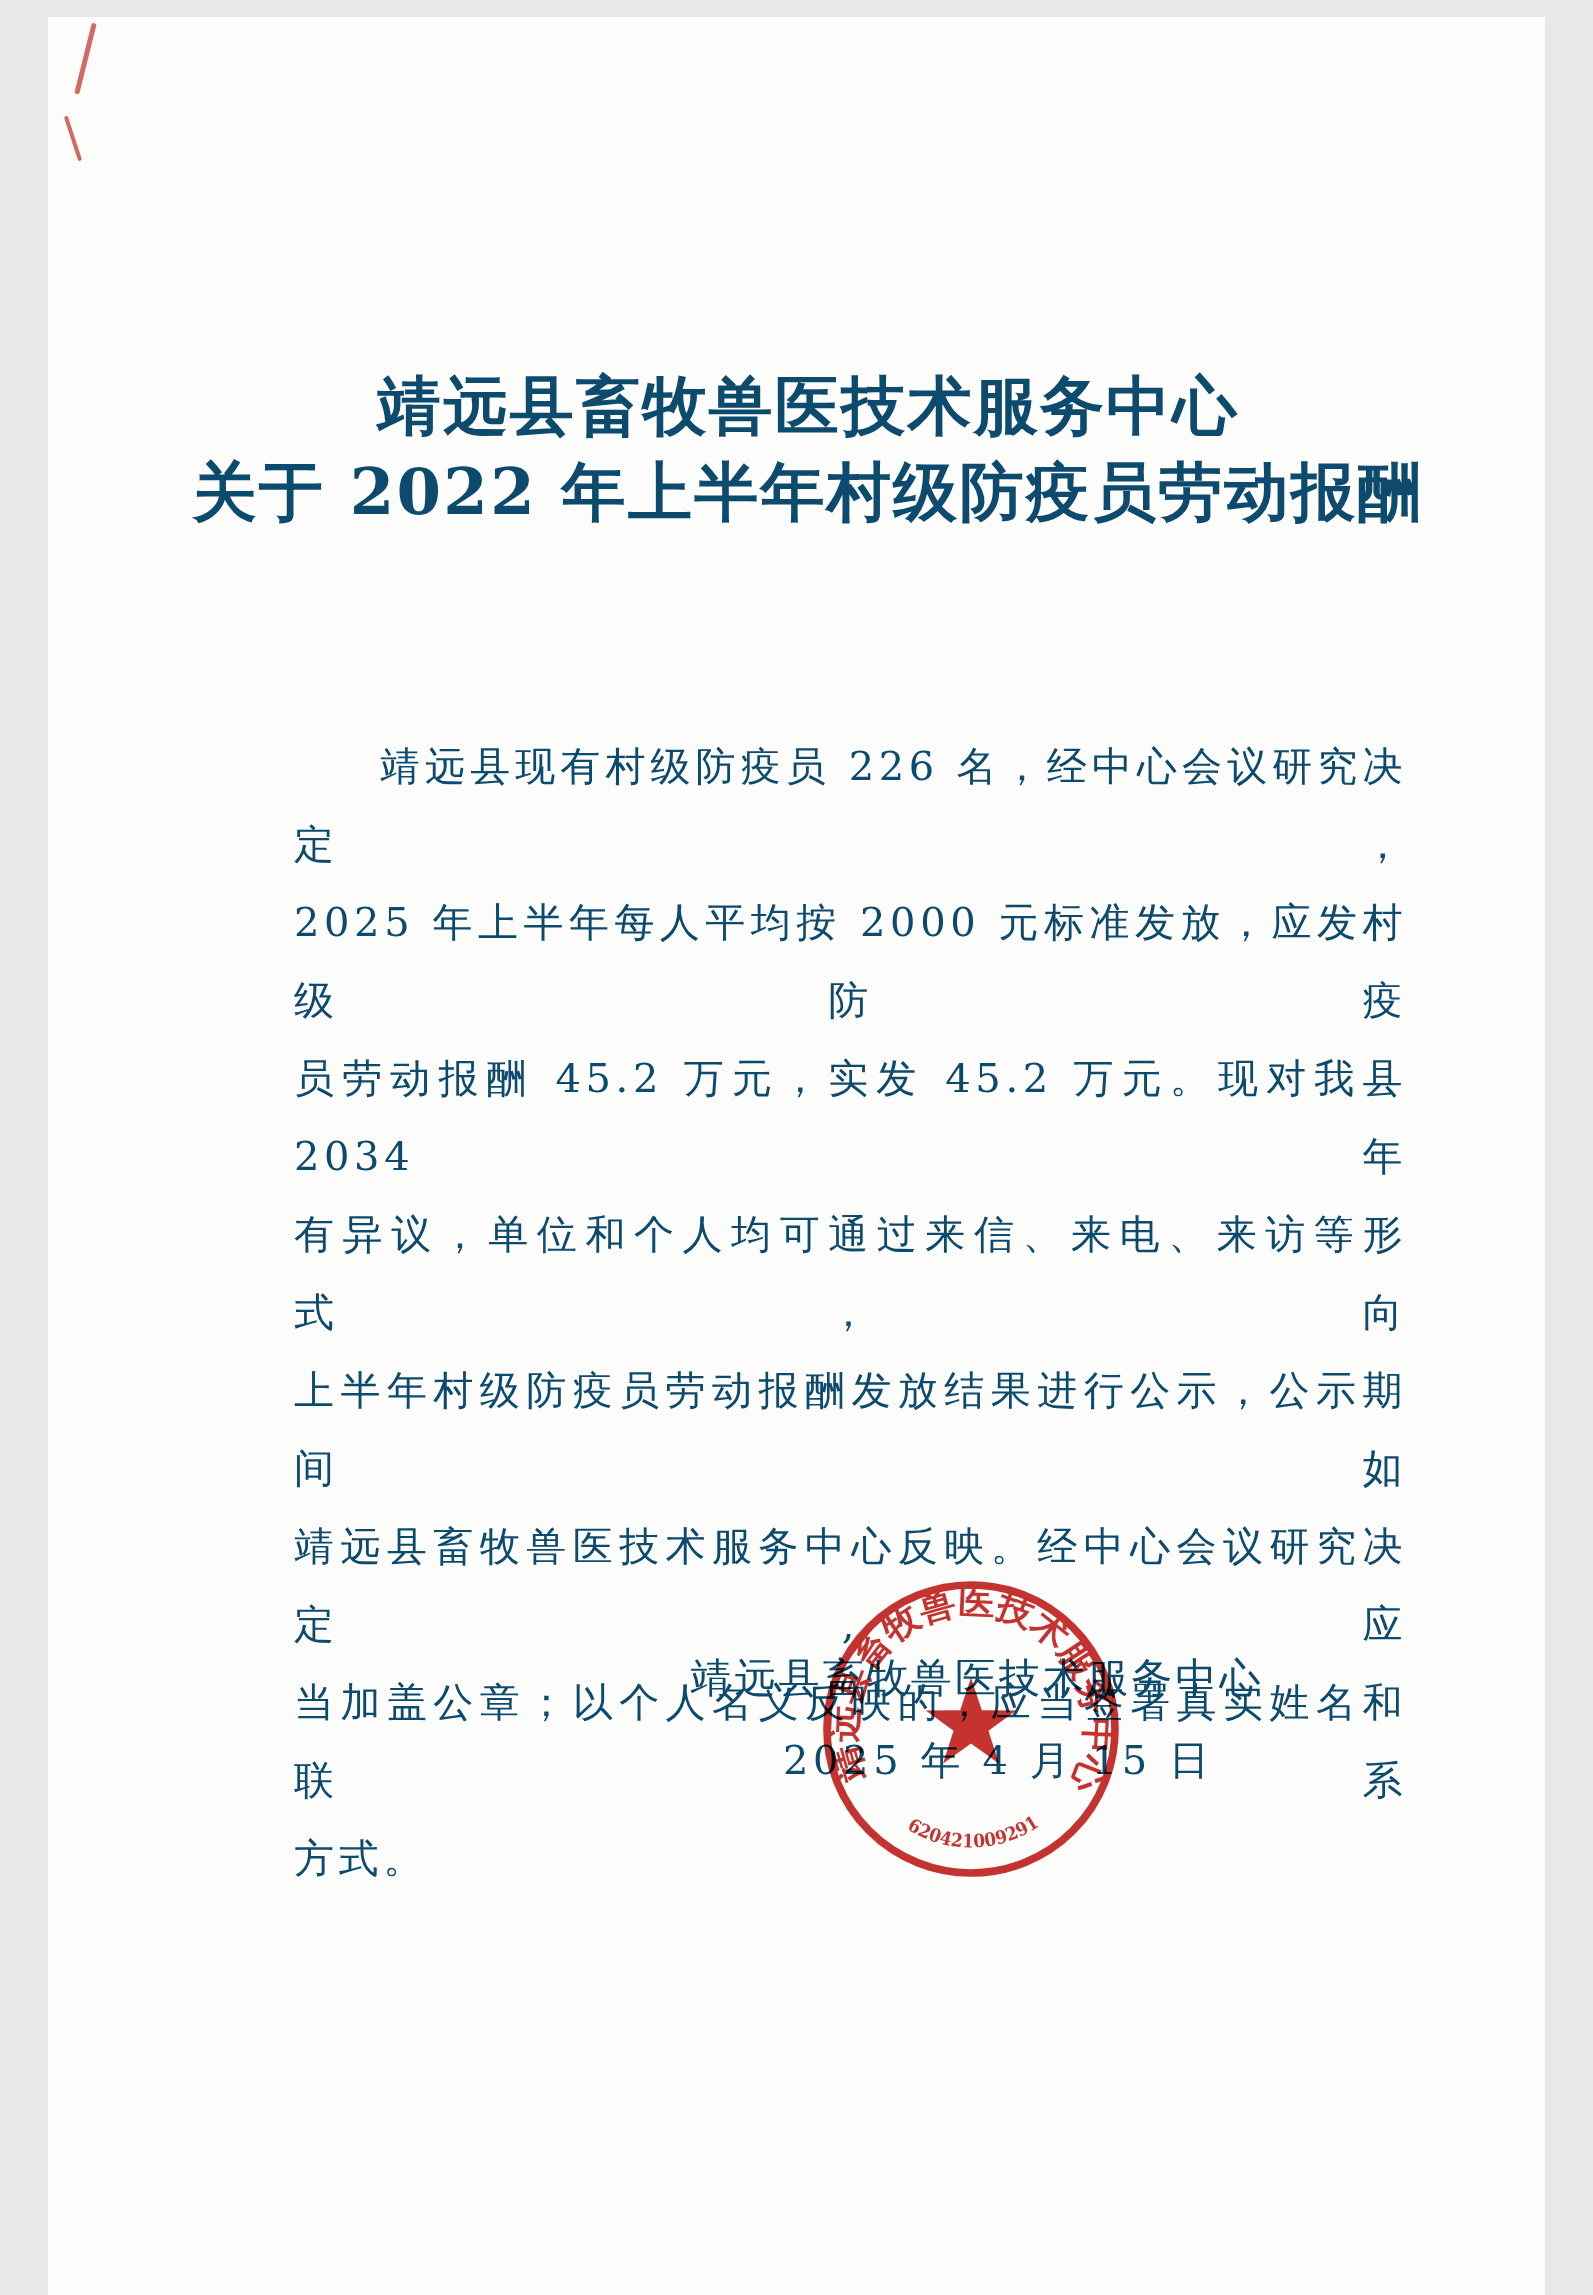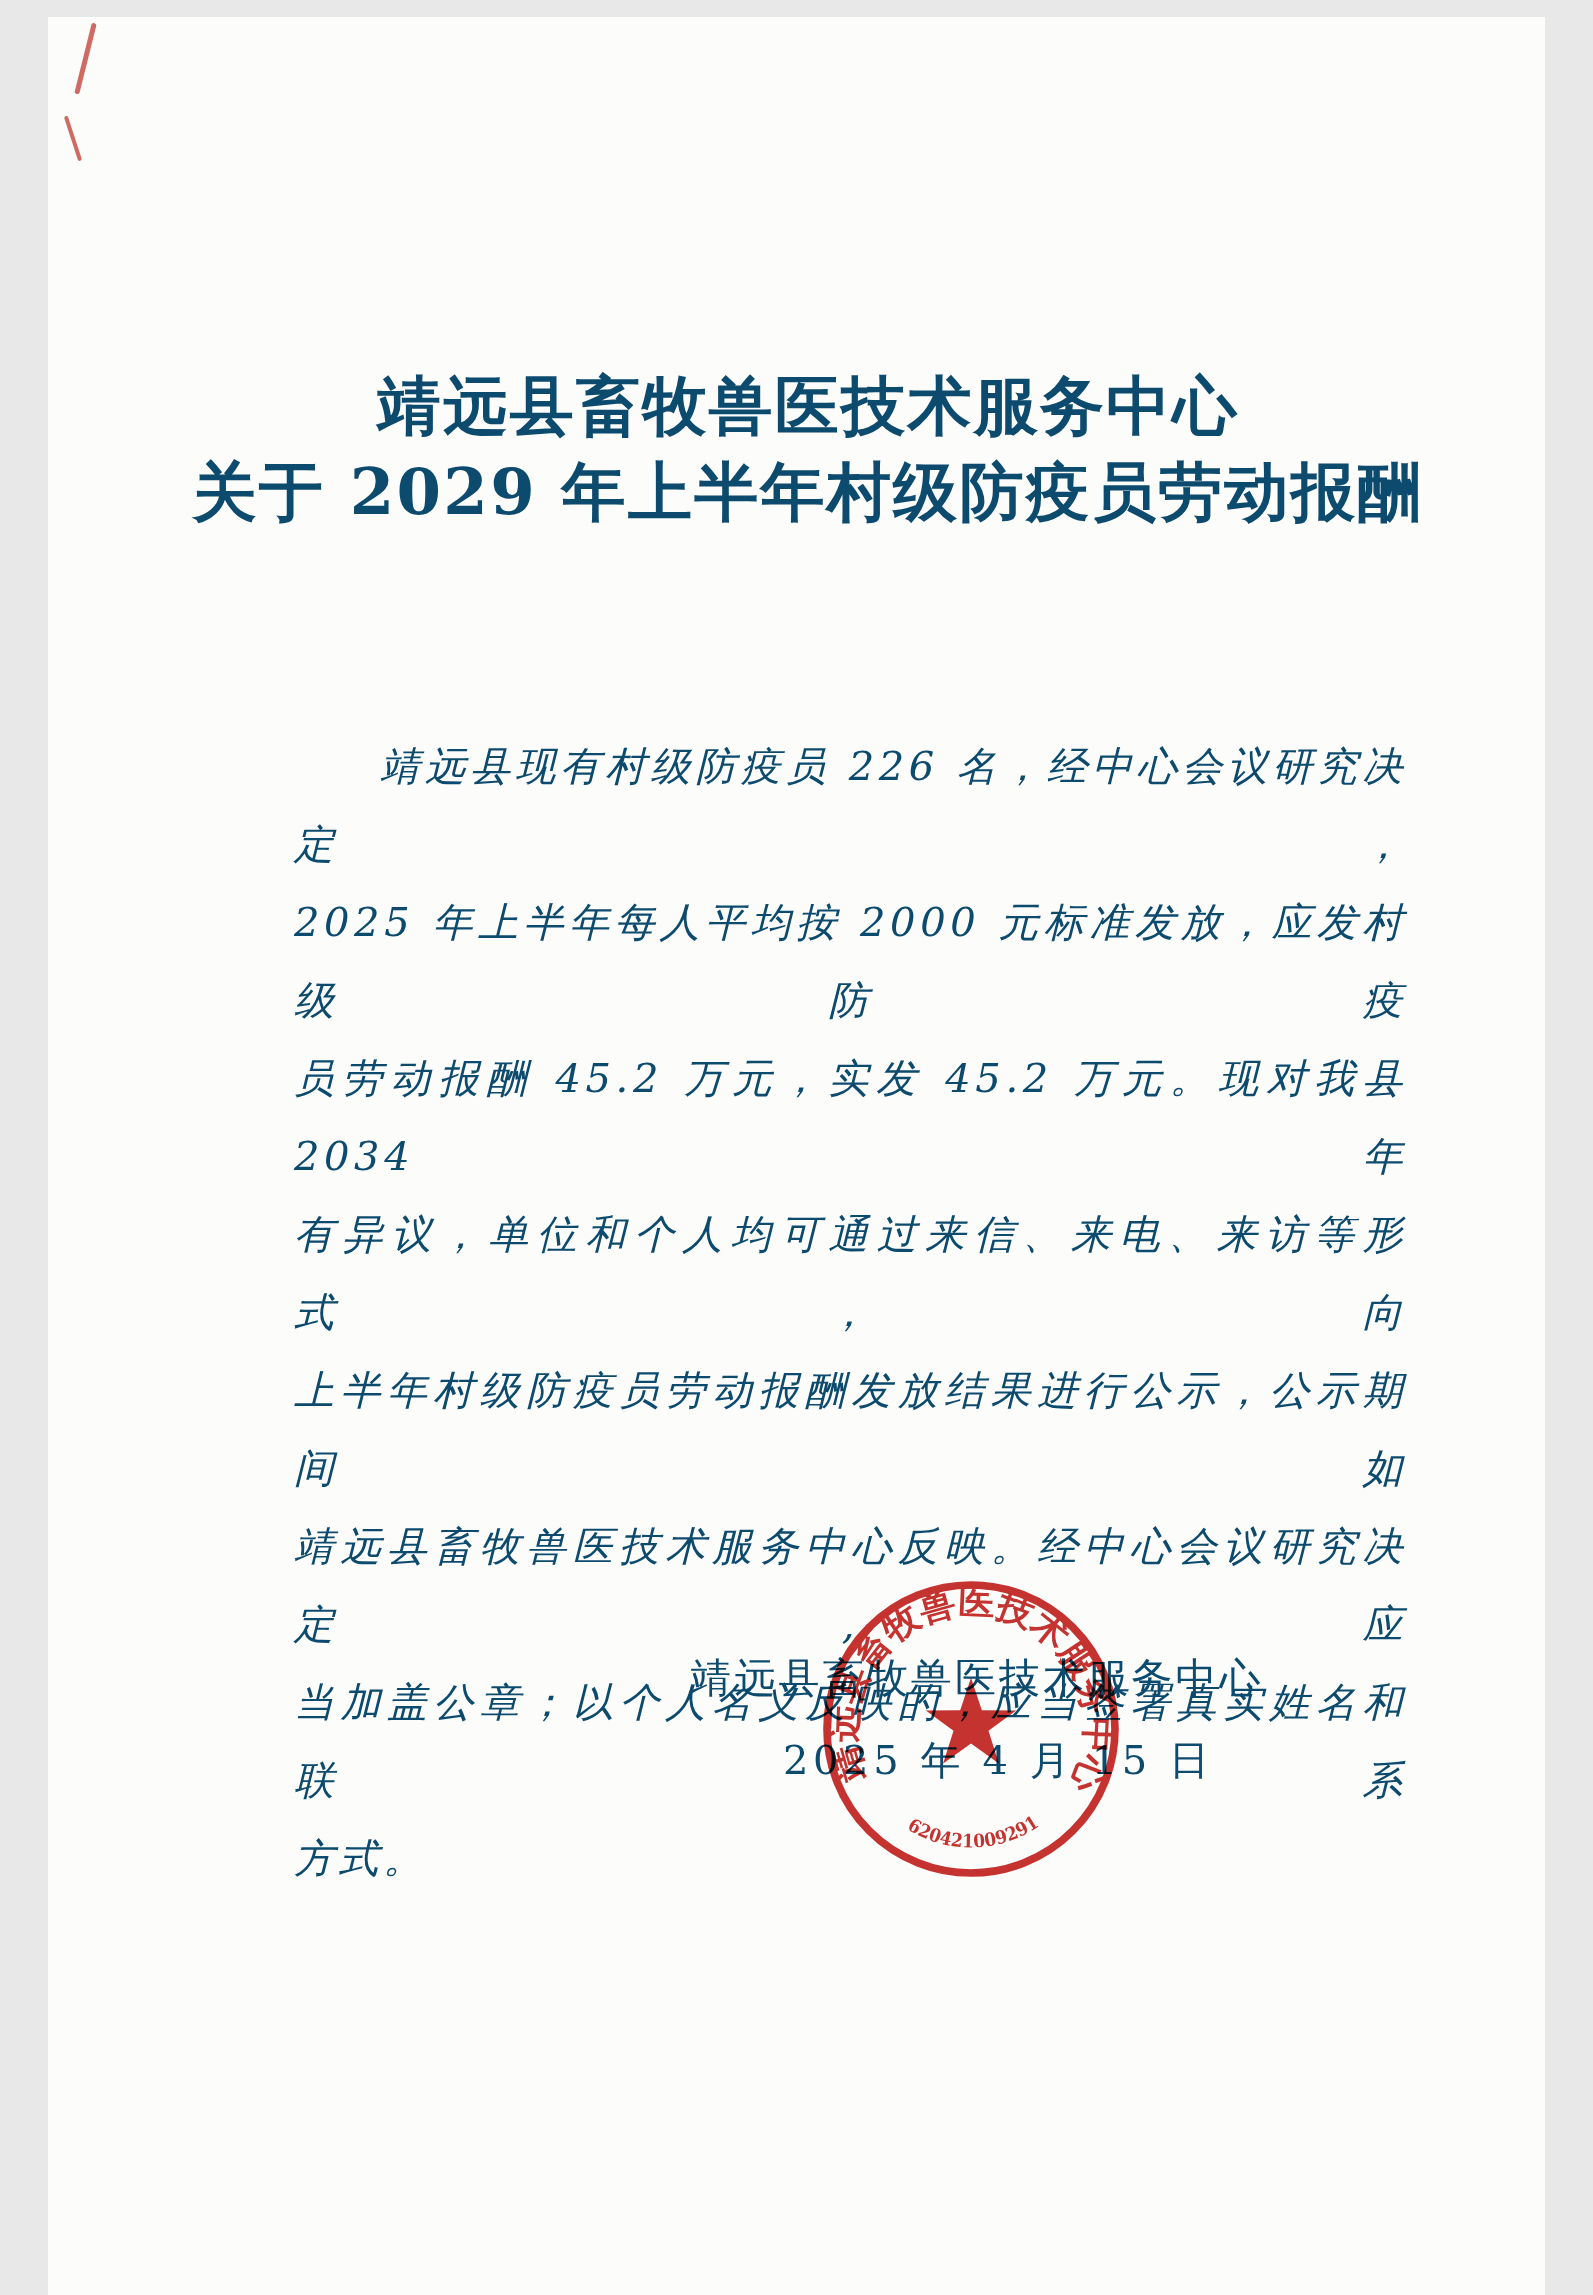--- a/index.html
+++ b/index.html
@@ -20,21 +20,21 @@
     font-size:64px; line-height:86px;
     letter-spacing:2.3px;
     white-space:nowrap;
   }
   
   .body-block {
     position:absolute; left:246px; top:710px; width:1113px;
     font-size:40px; line-height:78px;
     letter-spacing:4.6px;
   }
-  .body-line { white-space:nowrap;font-style:italic; }
+  .body-line { white-space:nowrap; }
   .jline { text-align:justify; text-align-last:justify; white-space:normal; }
   .indent { text-indent:86px; }
   .info-line { padding-left:90px; white-space:nowrap; }
   
   .signature-org {
     position:absolute; left:627px; top:1634px; width:604px;
     text-align:center; font-size:41px; letter-spacing:3.1px;
     white-space:nowrap; z-index:2;
   }
   .signature-date {
@@ -59,21 +59,21 @@
 </head>
 <body>
 
 <div class="page">
 
   <div class="pen-mark m1"></div>
   <div class="pen-mark m2"></div>
 
   <div class="title-block">
     <div>靖远县畜牧兽医技术服务中心</div>
-    <div>关于 2029 年上半年村级防疫员劳动报酬</div>
+    <div>关于 2022 年上半年村级防疫员劳动报酬</div>
   </div>
 
   <div class="body-block">
     <div class="body-line jline indent">靖远县现有村级防疫员 226 名，经中心会议研究决定，</div>
     <div class="body-line jline">2025 年上半年每人平均按 2000 元标准发放，应发村级防疫</div>
     <div class="body-line jline">员劳动报酬 45.2 万元，实发 45.2 万元。现对我县 2034 年</div>
     <div class="body-line jline">有异议，单位和个人均可通过来信、来电、来访等形式，向</div>
     <div class="body-line jline">上半年村级防疫员劳动报酬发放结果进行公示，公示期间如</div>
     <div class="body-line jline">靖远县畜牧兽医技术服务中心反映。经中心会议研究决定,应</div>
     <div class="body-line jline">当加盖公章；以个人名义反映的，应当签署真实姓名和联系</div>

